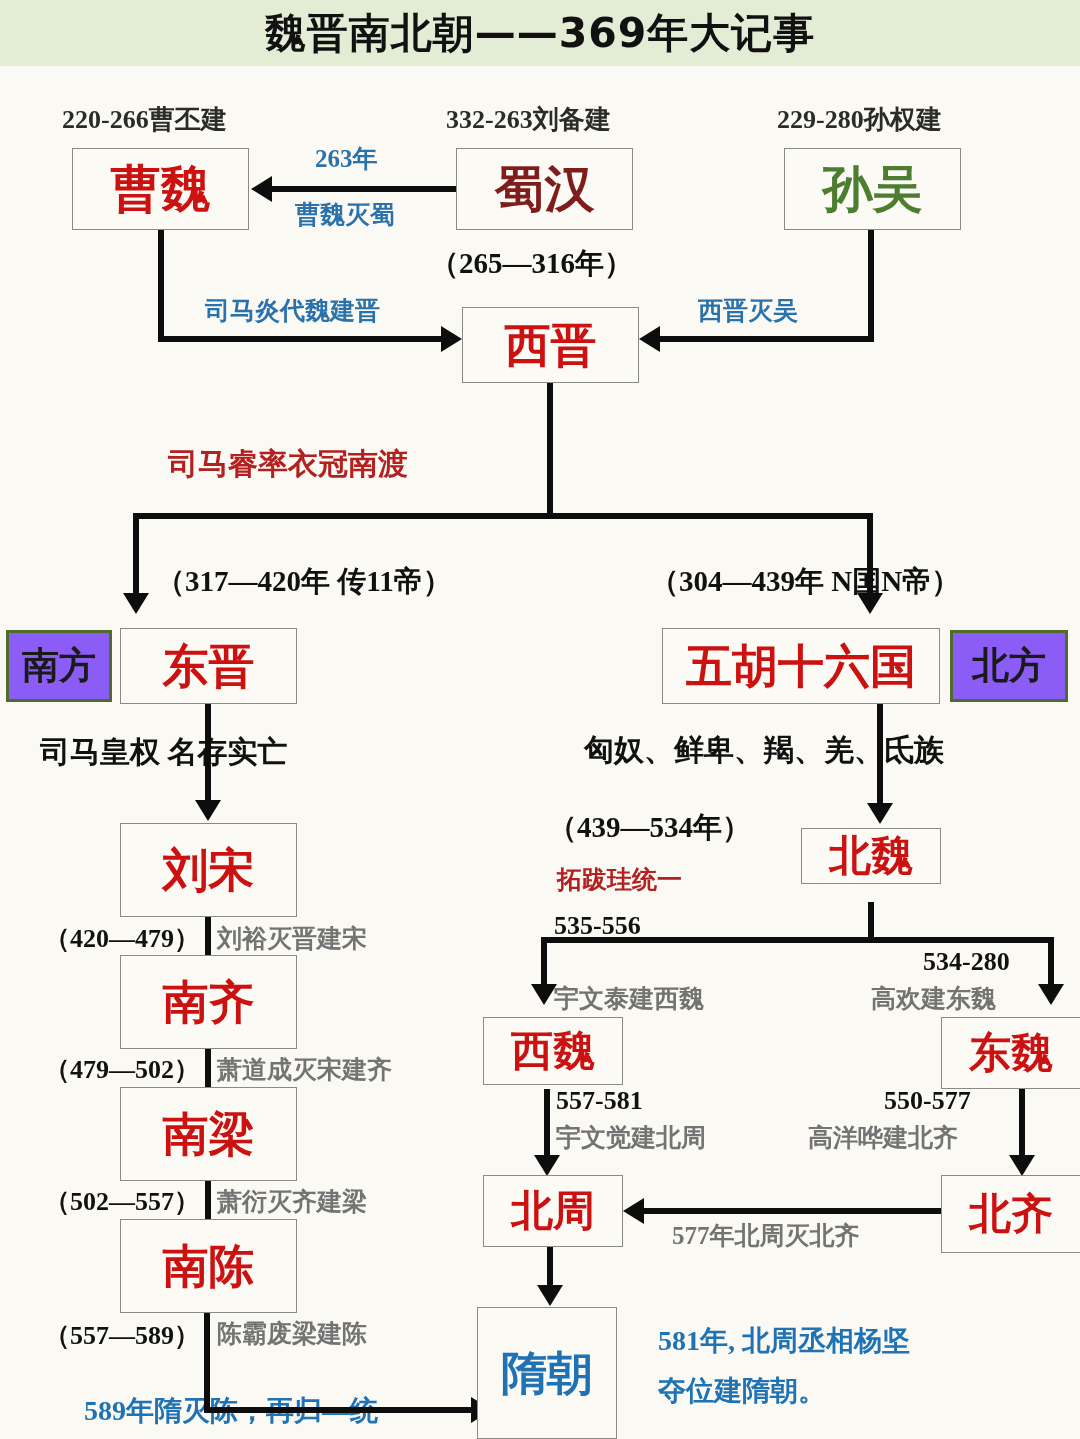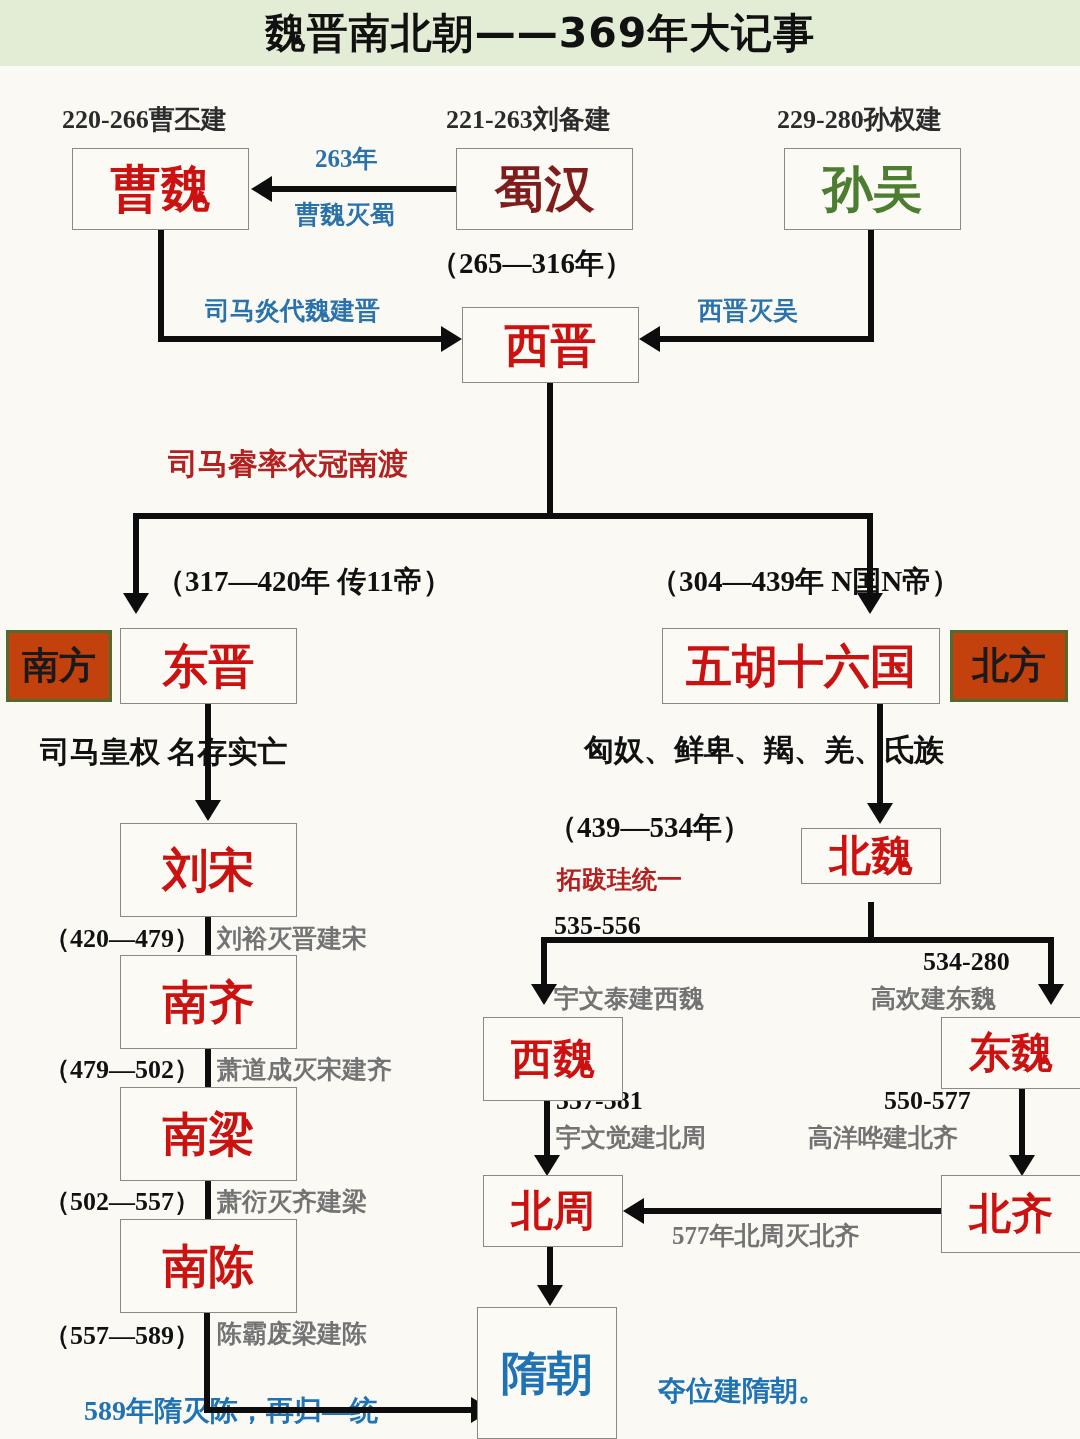--- a/index.html
+++ b/index.html
@@ -38,21 +38,21 @@
     z-index:6;
   }
   .box.red   {color:#cc1111;}
   .box.orange{color:#7f1d1d;font-family:Liberation Serif, serif;}
   .box.green {color:#4c7d30;}
   .box.blue  {color:#1f73b5;}
 
   
   .regiontag{
     position:absolute;
-    background:#c2410c;
+    background:#8b5cf6;
     border:3px solid #4f6b2d;
     box-sizing:border-box;
     display:flex;align-items:center;justify-content:center;
     font-family:"DejaVu Sans","Liberation Sans",sans-serif;
     font-weight:bold;color:#1a1a1a;
     z-index:5;
   }
 
   
   .txt{
@@ -82,21 +82,21 @@
 </style>
 </head>
 <body>
 
 <div id="stage">
 
   <div class="banner"></div>
   <div class="banner-title">魏晋南北朝——369年大记事</div>
 
   <div class="txt t-head" style="left:62px;top:106px;">220-266曹丕建</div>
-  <div class="txt t-head" style="left:446px;top:106px;">221-263刘备建</div>
+  <div class="txt t-head" style="left:446px;top:106px;">332-263刘备建</div>
   <div class="txt t-head" style="left:777px;top:106px;">229-280孙权建</div>
 
   <div class="box red" style="left:72px;top:148px;width:177px;height:82px;font-size:50px;">曹魏</div>
   <div class="box orange" style="left:456px;top:148px;width:177px;height:82px;font-size:50px;">蜀汉</div>
   <div class="box green" style="left:784px;top:148px;width:177px;height:82px;font-size:50px;">孙吴</div>
 
   <div class="ln lnh" style="left:272px;top:186px;width:184px;"></div>
   <div class="arrow ar-left" style="left:251px;top:176px;"></div>
   <div class="txt t-blue" style="left:315px;top:145px;">263年</div>
   <div class="txt t-blue" style="left:295px;top:201px;">曹魏灭蜀</div>
@@ -176,21 +176,21 @@
   <div class="ln lnv" style="left:541px;top:937px;height:52px;"></div>
   <div class="ln lnv" style="left:1048px;top:937px;height:52px;"></div>
   <div class="arrow ar-down" style="left:531px;top:984px;"></div>
   <div class="arrow ar-down" style="left:1038px;top:984px;"></div>
 
   <div class="txt t-yearsm" style="left:554px;top:912px;">535-556</div>
   <div class="txt t-black-sm" style="left:554px;top:985px;">宇文泰建西魏</div>
   <div class="txt t-yearsm" style="left:923px;top:948px;">534-280</div>
   <div class="txt t-black-sm" style="left:871px;top:985px;">高欢建东魏</div>
 
-  <div class="box red" style="left:483px;top:1017px;width:140px;height:84px;font-size:42px;">西魏</div>
+  <div class="box red" style="left:483px;top:1017px;width:140px;height:68px;font-size:42px;">西魏</div>
   <div class="box red" style="left:941px;top:1017px;width:140px;height:72px;font-size:42px;">东魏</div>
 
   <div class="ln lnv" style="left:544px;top:1089px;height:76px;"></div>
   <div class="arrow ar-down" style="left:534px;top:1155px;"></div>
   <div class="txt t-yearsm" style="left:556px;top:1087px;">557-581</div>
   <div class="txt t-black-sm" style="left:556px;top:1124px;">宇文觉建北周</div>
 
   <div class="ln lnv" style="left:1019px;top:1089px;height:76px;"></div>
   <div class="arrow ar-down" style="left:1009px;top:1155px;"></div>
   <div class="txt t-yearsm" style="left:884px;top:1087px;">550-577</div>
@@ -201,15 +201,16 @@
 
   <div class="ln lnh" style="left:644px;top:1208px;width:297px;"></div>
   <div class="arrow ar-left" style="left:623px;top:1198px;"></div>
   <div class="txt t-black-sm" style="left:672px;top:1222px;">577年北周灭北齐</div>
 
   <div class="ln lnv" style="left:547px;top:1247px;height:52px;"></div>
   <div class="arrow ar-down" style="left:537px;top:1285px;"></div>
 
   <div class="box blue" style="left:477px;top:1307px;width:140px;height:132px;font-size:46px;">隋朝</div>
 
+  <div class="txt t-blue-lg" style="left:658px;top:1326px;">581年, 北周丞相杨坚</div>
   <div class="txt t-blue-lg" style="left:658px;top:1376px;">夺位建隋朝。</div>
 
 </div>
 
 </body></html>

